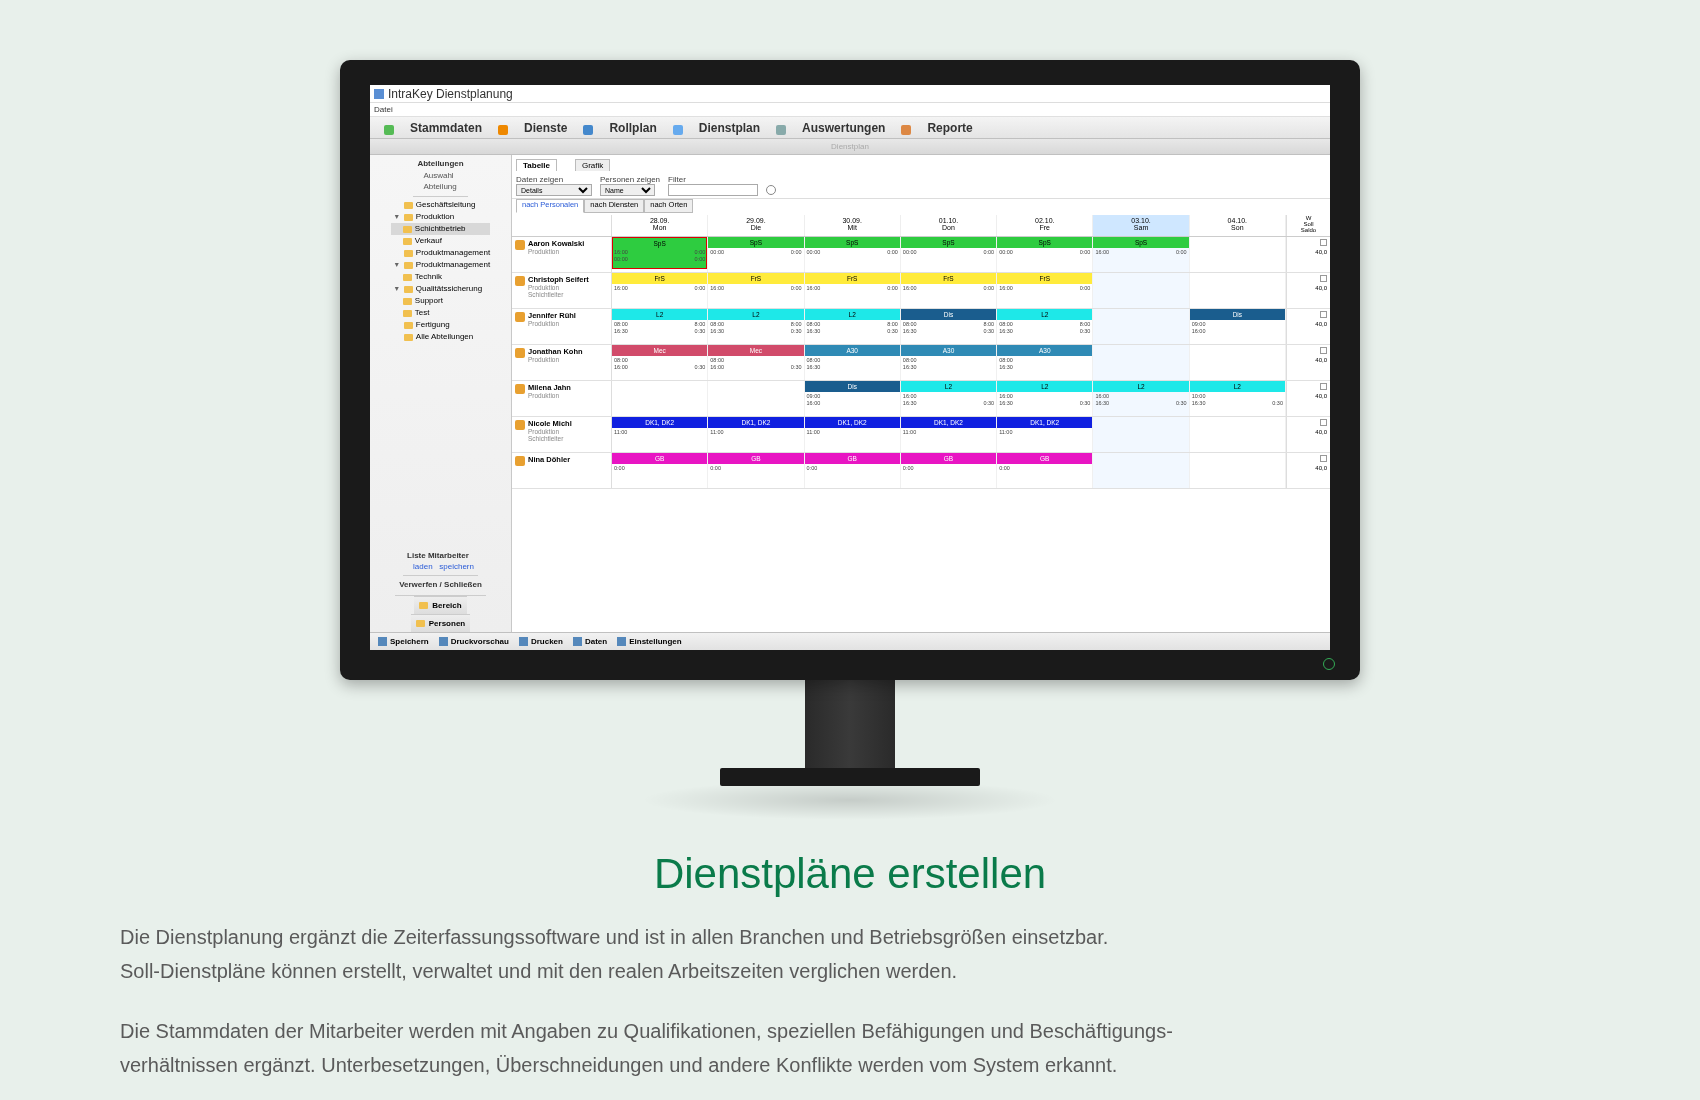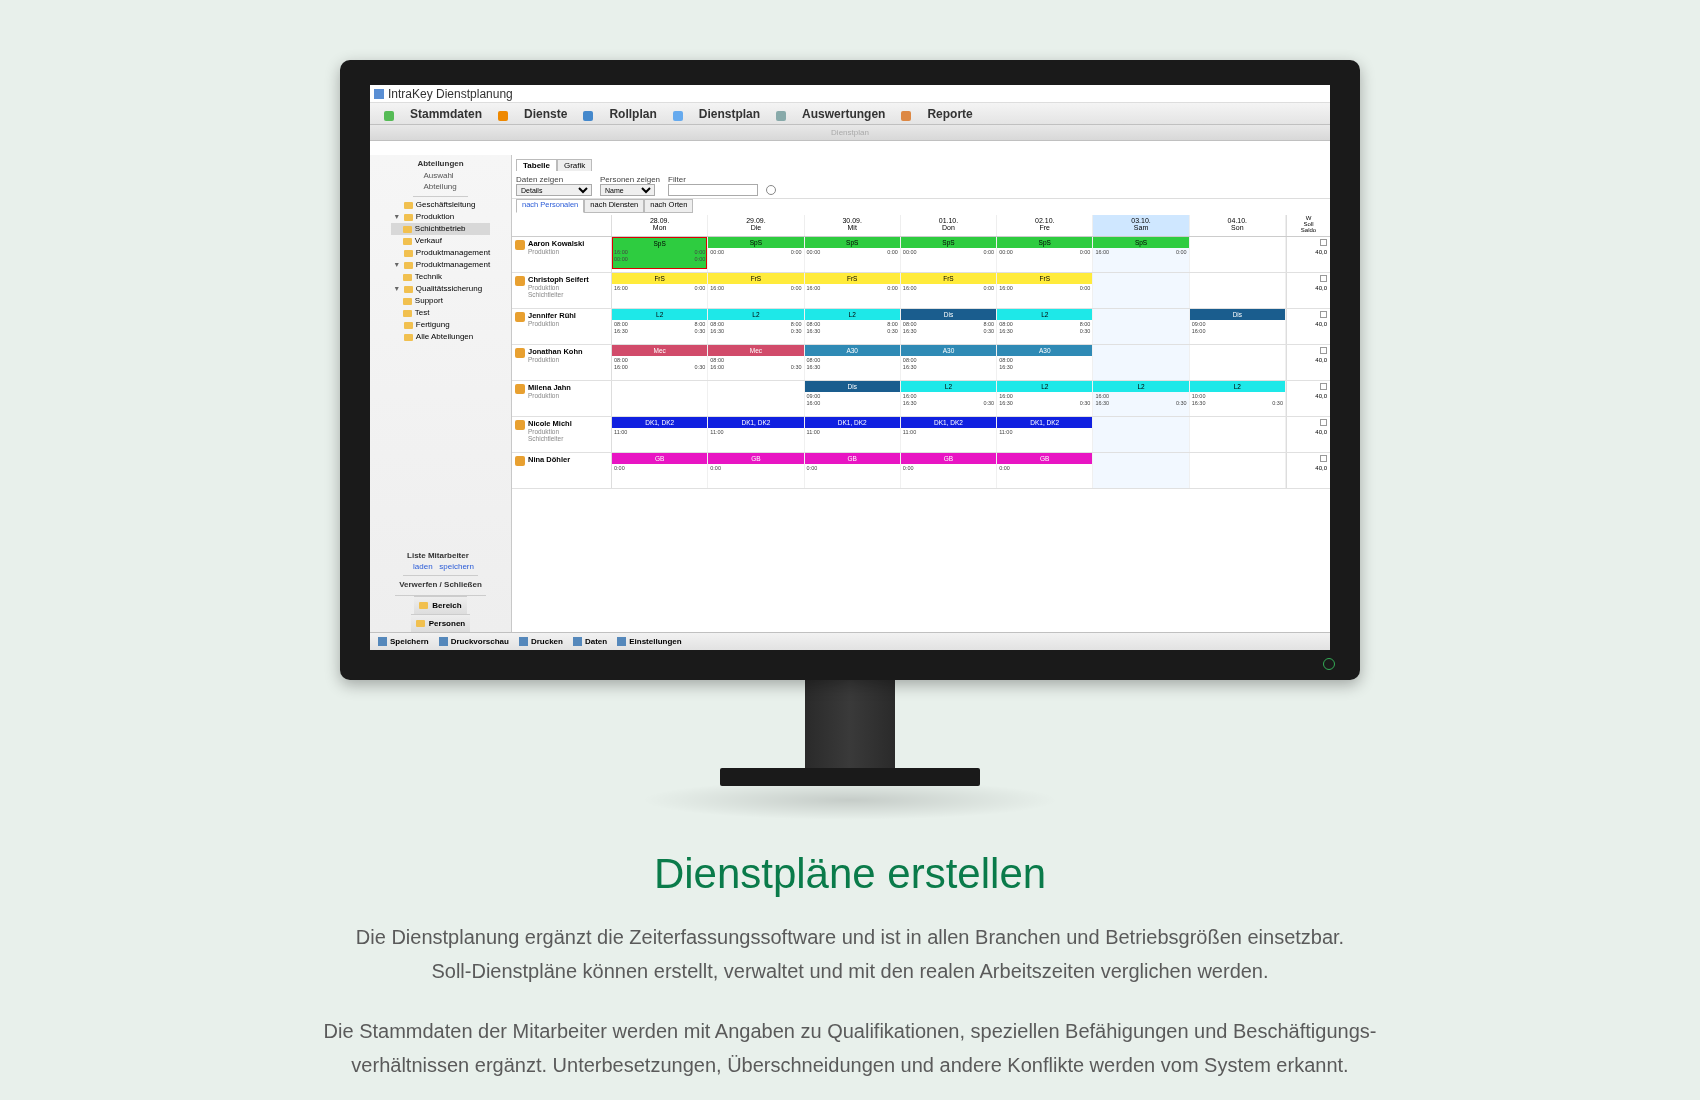--- a/index.html
+++ b/index.html
@@ -48,21 +48,21 @@
 .side-flex { flex: 1; }
 .side-links { padding-left: 6px; }
 .side-links span { color: #2a5bd7; cursor: pointer; }
 .side-input-row { display: flex; align-items: center; gap: 4px; margin: 2px 0; }
 .side-input-row input { font-size: 7px; width: 58px; color: #999; border: 1px solid #bbb; padding: 1px 2px; }
 .side-select { width: 90%; border: 1px solid #bbb; height: 12px; background: #fff; }
 .accordion-btn { height: 18px; background: linear-gradient(#eee,#ddd); border-top: 1px solid #ccc; display: flex; align-items: center; gap: 4px; padding: 0 5px; font-weight: bold; cursor: pointer; }
 
 
 .mainpane { flex: 1; background: #fff; position: relative; }
-.view-tabs { height: 16px; display: flex; gap: 0; align-items: flex-end; padding: 0 4px; font-size: 8px; }
+.view-tabs { height: 16px; display: flex; gap: 18px; align-items: flex-end; padding: 0 4px; font-size: 8px; }
 .view-tab { padding: 1px 6px; border: 1px solid #bbb; border-bottom: none; background: #eee; cursor: pointer; }
 .view-tab.active { background: #fff; font-weight: bold; }
 .filter-row { height: 28px; padding: 2px 4px; display: flex; gap: 8px; align-items: flex-end; font-size: 8px; border-bottom: 1px solid #ddd; }
 .filter-col label { display: block; color: #444; }
 .filter-col select, .filter-col input { font-size: 7px; border: 1px solid #aaa; height: 12px; }
 .search-icon { width: 10px; height: 10px; border: 1px solid #888; border-radius: 50%; position: relative; align-self: flex-end; margin-bottom: 1px; }
 .mode-tabs { height: 14px; display: flex; padding: 0 4px; font-size: 7.5px; }
 .mode-tab { padding: 0 5px; border: 1px solid #bbb; background: #eee; cursor: pointer; }
 .mode-tab.active { color: #2a5bd7; background: #fff; border-bottom: 1px solid #fff; }
 
@@ -89,39 +89,42 @@
 .row-sum { width: 44px; flex-shrink: 0; border-left: 1px solid #ddd; font-size: 6px; text-align: right; padding: 2px 3px; }
 .row-sum .chk { width: 7px; height: 7px; border: 1px solid #999; display: inline-block; margin-bottom: 2px; }
 
 
 .bottombar { position: absolute; bottom: 0; left: 0; right: 0; height: 18px; background: linear-gradient(#f2f2f2,#e2e2e2); border-top: 1px solid #c0c0c0; display: flex; align-items: center; padding: 0 8px; gap: 10px; font-size: 8px; font-weight: bold; }
 .bottombar .bbtn { display: flex; align-items: center; gap: 3px; cursor: pointer; }
 .bbtn .bicon { width: 9px; height: 9px; background: #58b; display: inline-block; }
 
 
 .headline { position: absolute; top: 850px; width: 100%; text-align: center; font-size: 42px; color: #0a7b4a; font-weight: 400; }
-.copy { position: absolute; top: 920px; width: 100%; text-align: center; font-size: 20px; color: #5a5a5a; line-height: 34px; padding: 0 120px; }
+.copy { position: absolute; top: 920px; width: 100%; text-align: left; font-size: 20px; color: #5a5a5a; line-height: 34px; padding: 0 120px; }
 </style>
 </head>
 <body>
 
 <div class="stage">
   <div class="monitor-shadow"></div>
   <div class="monitor-stand-neck"></div>
   <div class="monitor-stand-base"></div>
   <div class="monitor-frame">
     <div class="monitor-power"></div>
 
     <div class="screen">
 
       <div class="titlebar">
         <span class="win-icon"></span>
         <span class="title-text">IntraKey Dienstplanung</span>
       </div>
 
+      <div class="menubar">
+        <span>Datei</span>
+      </div>
 
       <div class="maintabs">
         <div class="maintab">
             <span class="tab-icon ico-green"></span>
             <span>Stammdaten</span>
           </div>
         <div class="maintab">
             <span class="tab-icon ico-orange"></span>
             <span>Dienste</span>
           </div>

